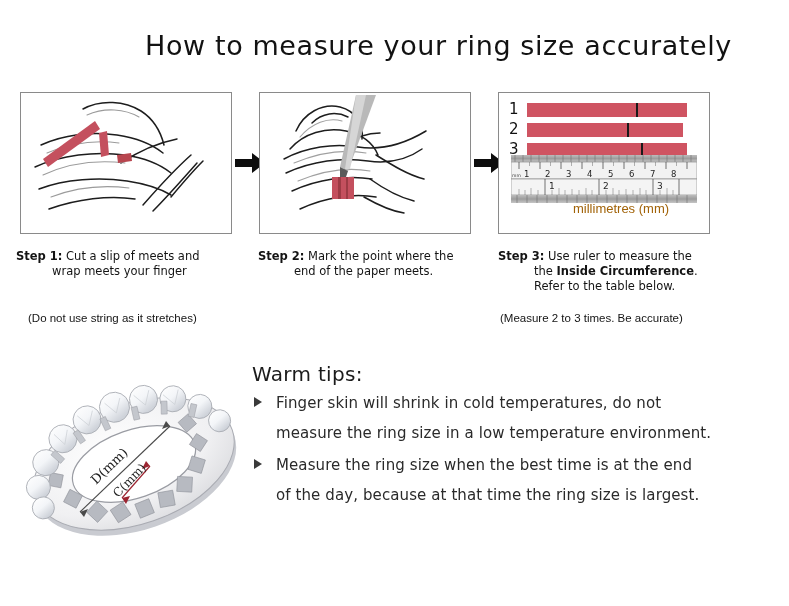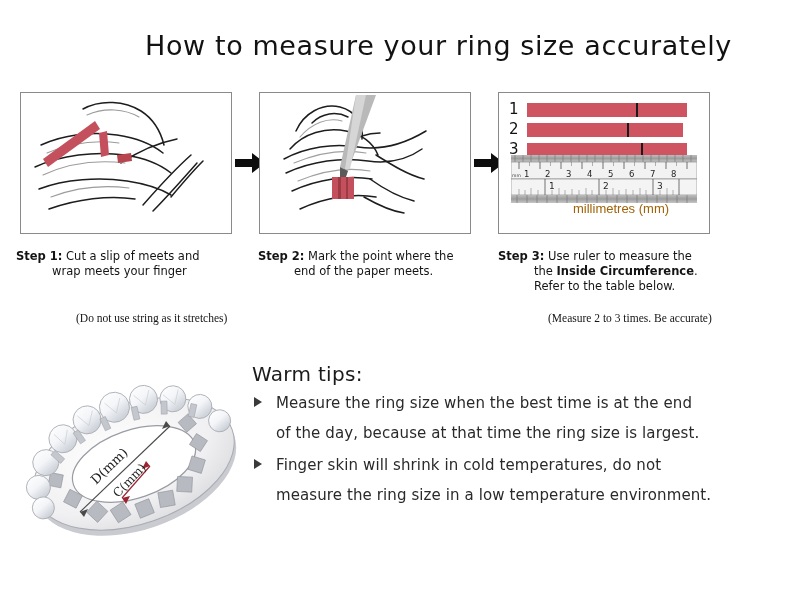--- a/index.html
+++ b/index.html
@@ -71,24 +71,23 @@
   #cap1 { left: 16px;  top: 249px; width: 236px; }
   #cap2 { left: 258px; top: 249px; width: 236px; }
   #cap3 { left: 498px; top: 249px; width: 244px; }
   .caption .lead { font-weight: bold; margin-top: 48px; }
   .caption .strong { font-weight: bold; }
   .caption .l2 { display: block; padding-left: 36px; }
   .caption .l2b { display: block; padding-left: 36px; }
 
   .note {
     position: absolute;
-    font-family: Liberation Serif, serif;
+    font-family: Liberation Sans, sans-serif;
     font-size: 11.5px;
     color: #141414;
-    margin-left: 48px;
   }
   #note1 { left: 28px;  top: 312px; }
   #note3 { left: 500px; top: 312px; }
 
   
   #ring-illustration {
     position: absolute;
     left: 18px;
     top: 352px;
     width: 232px;
@@ -512,25 +511,25 @@
       </g>
       <text x="100" y="146" font-family="DejaVu Serif, serif" font-size="12" fill="#1d1d1d" transform="rotate(-46 100 146)">C(mm)</text>
     </svg>
   </div>
 
   <div id="tips">
     <div id="tips-heading">Warm tips:</div>
 
     <div class="tip">
       <span class="tip-bullet"></span>
+      <span>Finger skin will shrink in cold temperatures, do not</span><br>
+      <span>measure the ring size in a low temperature environment.</span>
+    </div>
+
+    <div class="tip">
+      <span class="tip-bullet"></span>
       <span>Measure the ring size when the best time is at the end</span><br>
       <span>of the day, because at that time the ring size is largest.</span>
     </div>
 
-    <div class="tip">
-      <span class="tip-bullet"></span>
-      <span>Finger skin will shrink in cold temperatures, do not</span><br>
-      <span>measure the ring size in a low temperature environment.</span>
-    </div>
-
   </div>
 
 </div>
 
 </body></html>

